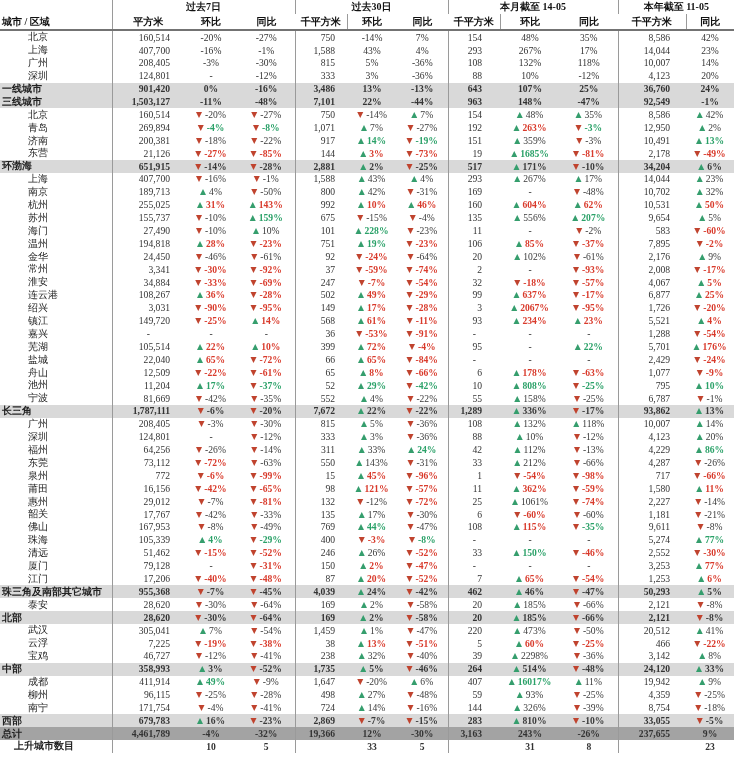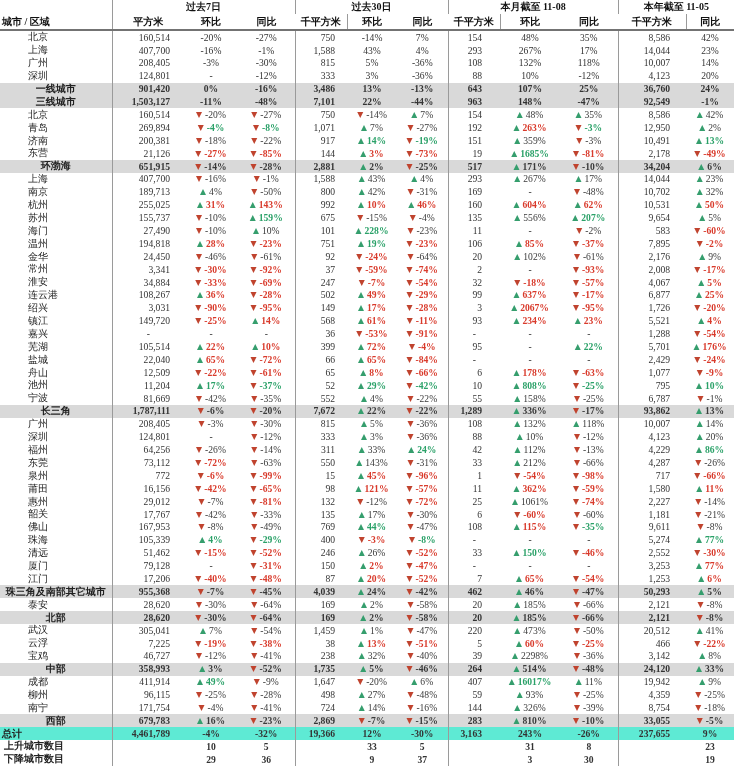--- a/index.html
+++ b/index.html
@@ -20,25 +20,25 @@
   
   td.num{text-align:right;}
   td.c1{padding-right:14px;}
   td.c4{padding-right:12px;margin-left:24px;}
   td.c7{padding-right:18px;}
   td.c10{padding-right:16px;}
   
   td.pct{text-align:center;}
   
   tr.region td{background:#d9d9d9;font-weight:bold;}
-  tr.region td.lbl{padding-left:2px;text-align:center;}
-  tr.total td{background:#5eead4;font-weight:bold;font-family:Liberation Serif, serif;}
+  tr.region td.lbl{padding-left:2px;}
+  tr.total td{background:#a3a3a3;font-weight:bold;font-family:Liberation Serif, serif;}
   tr.total td.lbl{padding-left:2px;}
   tr.count td{font-weight:bold;}
-  tr.count td.lbl{padding-left:4px;}
+  tr.count td.lbl{padding-left:14px;}
   
   .ar{font-family:"DejaVu Sans",sans-serif;font-size:7.8px;vertical-align:1px;
       display:inline-block;margin-right:3px;}
   .up{color:#359e6d;}
   .dn{color:#c0432e;}
   .tk{color:#3a3a3a;}
   .tr{color:#d93a2b;font-weight:bold;}
   .tg{color:#2aa168;font-weight:bold;}
 </style>
 </head>
@@ -57,21 +57,21 @@
       <col style="width: 60px;">
       <col style="width: 58px;">
       <col style="width: 68px;">
       <col style="width: 48px;">
     </colgroup>
   <thead>
       <tr class="grp">
         <th colspan="1" class="vd"></th>
         <th colspan="3" class="vd">过去7日</th>
         <th colspan="3" class="vd">过去30日</th>
-        <th colspan="3" class="vd">本月截至 11-08</th>
+        <th colspan="3" class="vd">本月截至 14-05</th>
         <th colspan="2">本年截至 11-05</th>
       </tr>
       <tr class="hdr">
         <th class="lbl vd">城市 / 区域</th>
         <th>平方米</th>
         <th>环比</th>
         <th>同比</th>
         <th class="vd">千平方米</th>
         <th>环比</th>
         <th>同比</th>
@@ -860,28 +860,14 @@
         <td class="pct vd">5</td>
         <td class="num c4"></td>
         <td class="pct">33</td>
         <td class="pct vd">5</td>
         <td class="num c7"></td>
         <td class="pct">31</td>
         <td class="pct vd">8</td>
         <td class="num c10"></td>
         <td class="pct">23</td>
       </tr>
-      <tr class="count">
-        <td class="lbl vd">下降城市数目</td>
-        <td class="num c1"></td>
-        <td class="pct">29</td>
-        <td class="pct vd">36</td>
-        <td class="num c4"></td>
-        <td class="pct">9</td>
-        <td class="pct vd">37</td>
-        <td class="num c7"></td>
-        <td class="pct">3</td>
-        <td class="pct vd">30</td>
-        <td class="num c10"></td>
-        <td class="pct">19</td>
-      </tr>
     </tbody>
 </table>
 
 </body></html>

